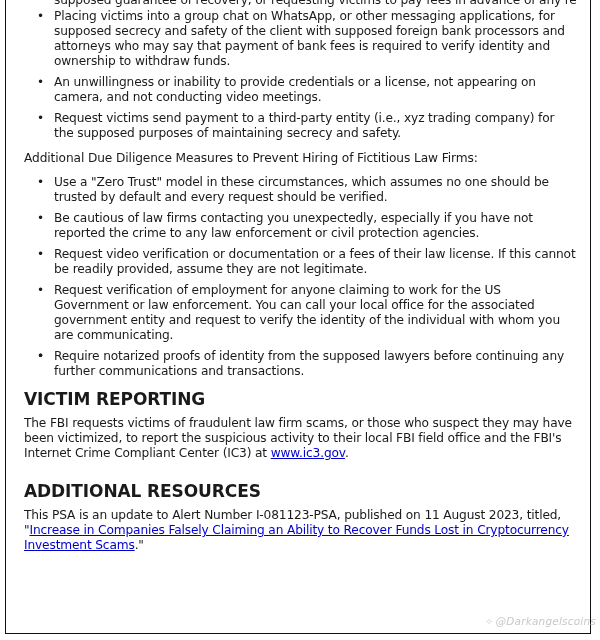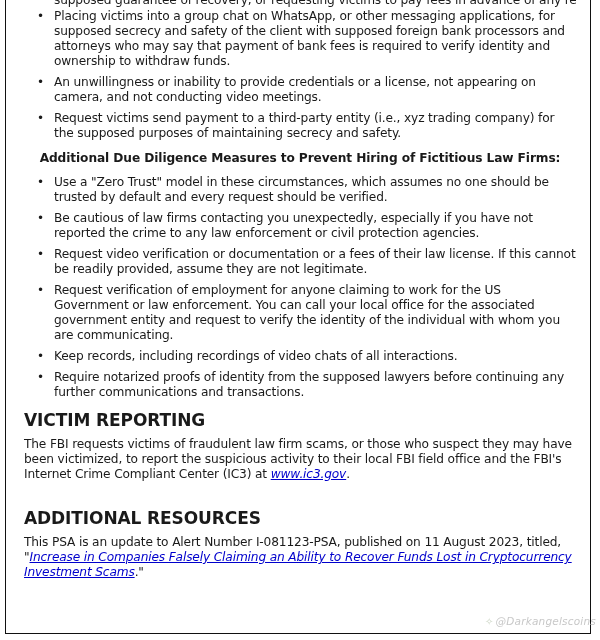--- a/index.html
+++ b/index.html
@@ -55,39 +55,37 @@
       padding-left: 17px;
       margin-bottom: 6px;
     }
     ul.bullets li .bullet {
       position: absolute;
       left: 0;
       top: 0;
       font-size: 12px;
     }
     .subhead {
-      font-weight: bold;
+      font-weight: normal;
       margin: 10px 0 9px 0;
       letter-spacing: -0.1px;
-      text-align: center;
     }
     .section-title {
       font-weight: bold;
       font-size: 17px;
       line-height: 17px;
       margin: 12px 0 8px 0;
       letter-spacing: -0.1px;
     }
     p.para {
       margin: 0 0 8px 0;
     }
     a.link {
       color: #0000cc;
       text-decoration: underline;
-      font-style: italic;
     }
     .watermark {
       position: absolute;
       right: 4px;
       bottom: 13px;
       font-size: 10.5px;
       color: #c8c8c8;
       white-space: nowrap;
       letter-spacing: 0.2px;
       font-style: italic;
@@ -138,30 +136,29 @@
     <li>
       <span class="bullet">•</span>
       <span>Request video verification or documentation or a fees of their law license. If this cannot be readily provided, assume they are not legitimate.</span>
     </li>
     <li>
       <span class="bullet">•</span>
       <span>Request verification of employment for anyone claiming to work for the US Government or law enforcement. You can call your local office for the associated government entity and request to verify the identity of the individual with whom you are communicating.</span>
     </li>
     <li>
       <span class="bullet">•</span>
-      <span>Keep records, including recordings of video chats of all interactions.</span>
     </li>
     <li>
       <span class="bullet">•</span>
       <span>Require notarized proofs of identity from the supposed lawyers before continuing any further communications and transactions.</span>
     </li>
   </ul>
 
   <div class="section-title">VICTIM REPORTING</div>
   <p class="para"><span>The FBI requests victims of fraudulent law firm scams, or those who suspect they may have been victimized, to report the suspicious activity to their local FBI field office and the FBI's Internet Crime Compliant Center (IC3) at </span><a class="link" href="#">www.ic3.gov</a><span>.</span></p>
 
-  <div class="section-title" style="margin-top:28px;">ADDITIONAL RESOURCES</div>
+  <div class="section-title" style="margin-top:22px;">ADDITIONAL RESOURCES</div>
   <p class="para"><span>This PSA is an update to Alert Number I-081123-PSA, published on 11 August 2023, titled, "</span><a class="link" href="#">Increase in Companies Falsely Claiming an Ability to Recover Funds Lost in Cryptocurrency Investment Scams</a><span>."</span></p>
 </div>
 
 <div class="watermark">
   <span class="wm-icon">✧</span><span>@Darkangelscoins</span>
 </div>
 
 </body></html>

